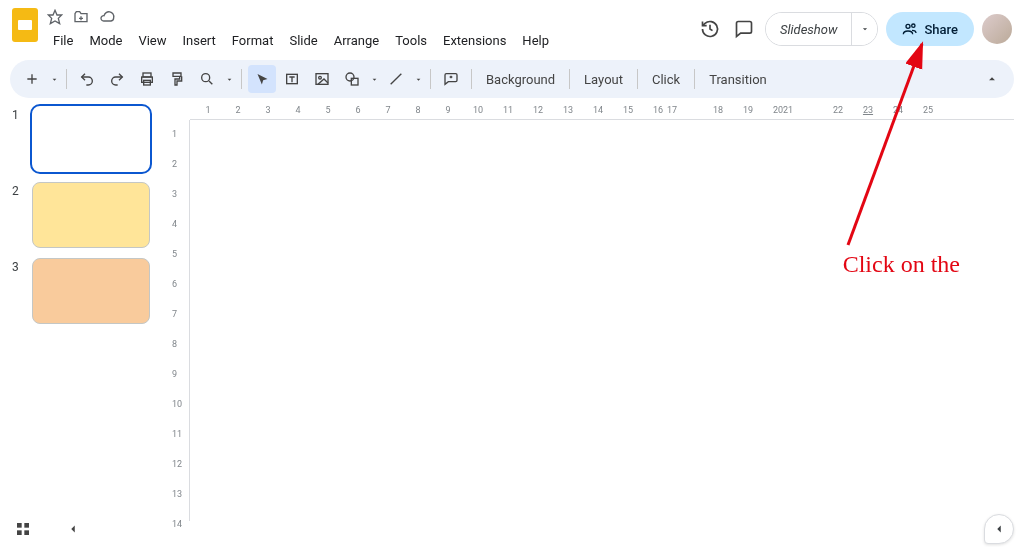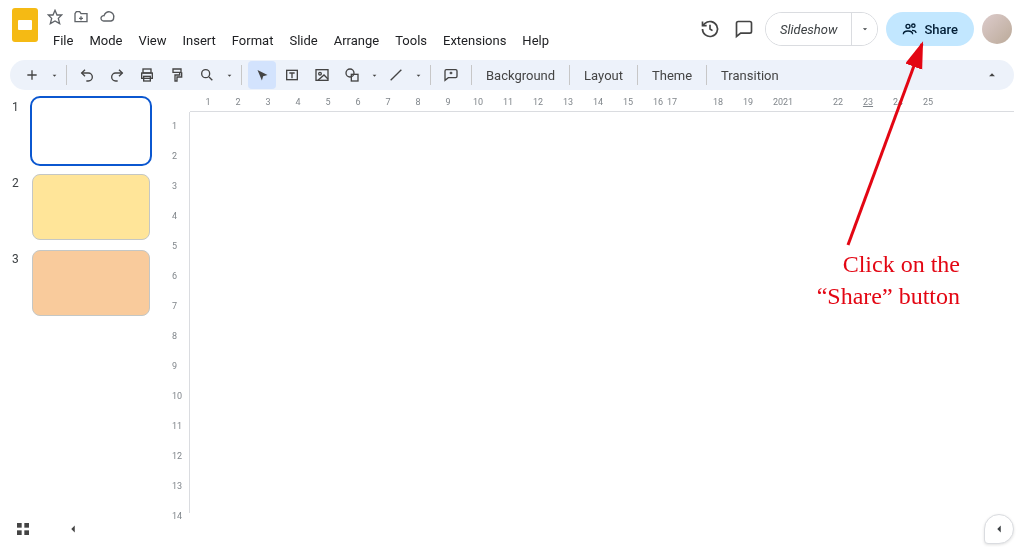--- a/index.html
+++ b/index.html
@@ -43,21 +43,21 @@
     display:flex; align-items:center; gap:6px;
     background:#c2e7ff; color:#001d35;
     padding: 0 16px; height:34px; border-radius:18px; font-weight:500; font-size:13px;
   }
   .avatar { width:30px; height:30px; border-radius:50%; background:linear-gradient(135deg,#dcc 0,#ba9 100%); }
   
   .toolbar {
     margin: 4px 10px 0 10px;
     background:#edf2fa;
     border-radius: 22px;
-    height: 30px;
+    height: 38px;
     display:flex; align-items:center;
     padding: 0 8px;
     gap: 2px;
   }
   .tb-btn { width:28px; height:28px; display:flex; align-items:center; justify-content:center; border-radius:4px; color:#444;}
   .tb-sep { width:1px; height:20px; background:#c7c7c7; margin:0 4px; }
   .tb-text { padding: 0 8px; font-size:13px; color:#444; height:28px; display:flex; align-items:center; border-radius:4px;}
   .tb-selected { background:#d3e3fd; }
   .tb-spacer { flex:1; }
   .tb-collapse { width:28px; height:28px; display:flex; align-items:center; justify-content:center; color:#444;}
@@ -264,21 +264,21 @@
       <svg width="16" height="16" viewBox="0 0 24 24" fill="none" stroke="currentColor" stroke-width="2">
         <path d="M21 14a2 2 0 0 1-2 2H8l-5 4V6a2 2 0 0 1 2-2h14a2 2 0 0 1 2 2z"></path>
         <path d="M12 7v4M10 9h4"></path>
       </svg>
     </div>
   <div class="tb-sep"></div>
   <div class="tb-text">Background</div>
   <div class="tb-sep"></div>
   <div class="tb-text">Layout</div>
   <div class="tb-sep"></div>
-  <div class="tb-text">Theme</div>
+  <div class="tb-text">Click</div>
   <div class="tb-sep"></div>
   <div class="tb-text">Transition</div>
   <div class="tb-spacer"></div>
   <div class="tb-collapse">
       <svg width="14" height="14" viewBox="0 0 24 24" fill="currentColor">
         <path d="M7 14l5-5 5 5z"></path>
       </svg>
     </div>
 </div>
 
@@ -374,14 +374,13 @@
 <svg style="position:absolute; left:0; top:0; pointer-events:none;" width="1024" height="547">
   <defs>
       <marker id="ah" markerWidth="10" markerHeight="10" refX="8" refY="3" orient="auto">
         <path d="M0,0 L9,3 L0,6 z" fill="#e30613"></path>
       </marker>
     </defs>
   <line x1="848" y1="245" x2="922" y2="44" stroke="#e30613" stroke-width="3" marker-end="url(#ah)"></line>
 </svg>
 <div class="annotation" style="left:740px; top:248px; width:220px;">
   <div>Click on the</div>
-  <div>“Share” button</div>
 </div>
 
 </body></html>

